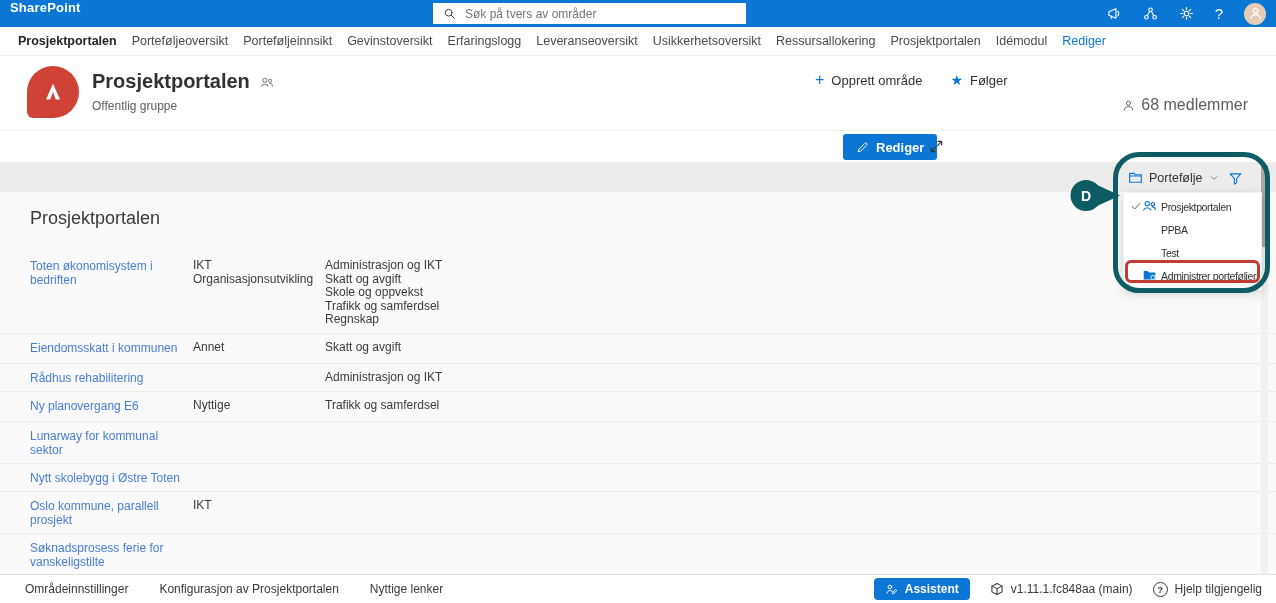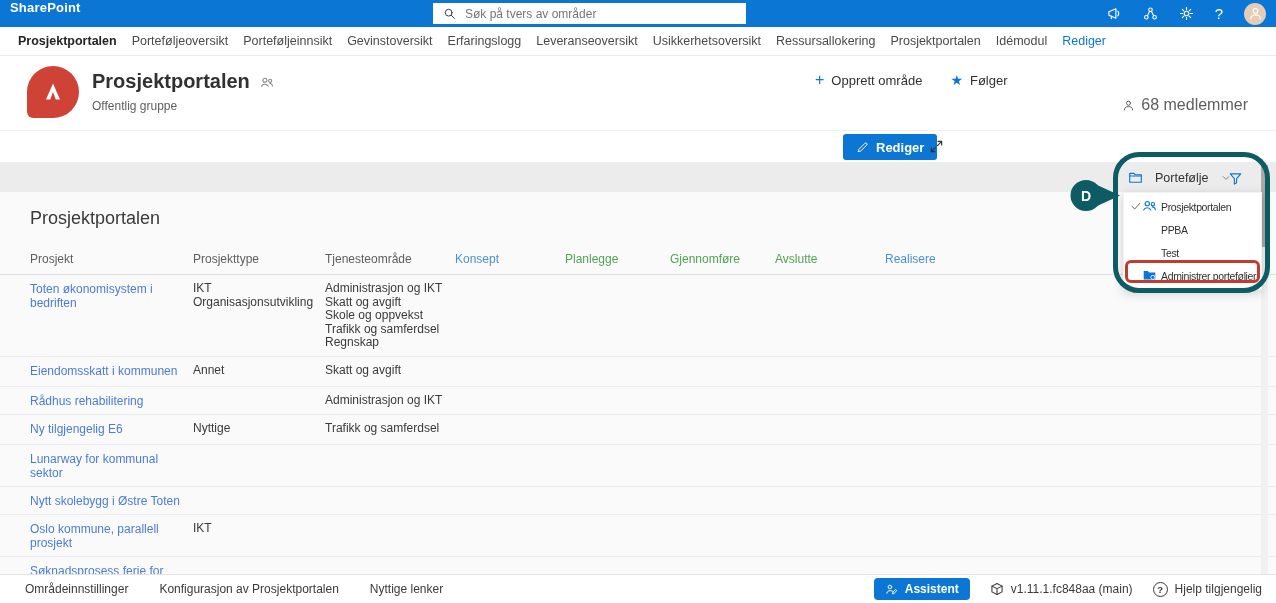--- a/index.html
+++ b/index.html
@@ -61,21 +61,21 @@
   .tr{border-bottom:1px solid #ebebeb;padding-top:7px;padding-bottom:6px;font-size:12px;color:#3b3a39;min-height:15px;align-items:start}
   .td div{line-height:13.5px}
   .plink{color:#4a7cd6;text-decoration:none;cursor:pointer}
   .status{display:flex;gap:4px;align-items:center;margin-top:1px}
   .sic{font-size:13px;cursor:pointer}
   .sic.gray{color:#75797f}.sic.green{color:#53b36a}.sic.orange{color:#f0a45b}.sic.red{color:#ee8293}
 
   
   .sbar-track{position:absolute;left:1261px;top:163px;width:7px;height:412px;background:#f1f1f1}
   .sbar-thumb{position:absolute;left:1261px;top:165px;width:7px;height:82px;background:#a9a9a9}
-  .pf-btn{position:absolute;left:1128px;top:170px;display:flex;align-items:center;gap:12px;font-size:12.5px;color:#323130;cursor:pointer;z-index:4}
+  .pf-btn{position:absolute;left:1128px;top:170px;display:flex;align-items:center;gap:6px;font-size:12.5px;color:#323130;cursor:pointer;z-index:4}
   .pf-btn .fic{font-size:15px;color:#0b76d4}
   .pf-btn .chev{font-size:10px;color:#605e5c}
   .funnel{position:absolute;left:1228px;top:171px;font-size:15px;color:#0b76d4;cursor:pointer;z-index:4}
   .panel{position:absolute;left:1123px;top:192px;width:139px;background:#fff;box-shadow:0 3px 10px rgba(0,0,0,.18);
          border:1px solid #f2f2f2;padding:2px 0;z-index:5;box-sizing:border-box}
   .dd-item{height:23px;display:flex;align-items:center;padding-left:6px;cursor:pointer;white-space:nowrap}
   .dd-item .chk{font-size:10px;color:#555;width:12px;flex:0 0 12px}
   .dd-item .dic{font-size:13px;color:#0b76d4;width:15px;flex:0 0 15px;margin-right:4px}
   .dd-item .lbl{font-size:10.5px;letter-spacing:-.35px;color:#323130}
   .red-ring{position:absolute;left:1125px;top:260px;width:135px;height:23px;border:3px solid #c23b33;border-radius:6px;z-index:6;pointer-events:none;box-sizing:border-box}
@@ -210,30 +210,20 @@
       <svg viewBox="0 0 16 16" fill="none" stroke="currentColor" stroke-width="1.2" stroke-linecap="round" stroke-linejoin="round">
         <path d="M9.6 2.5h3.9v3.9M13.3 2.7 9 7M6.4 13.5H2.5V9.6M2.7 13.3 7 9"></path>
       </svg>
     </span>
 </div>
 
 <div class="graybar"></div>
 <div class="main">
   <div class="section-title">Prosjektportalen</div>
   <div class="table">
-    <div class="thead">
-        <span class="th gray">Prosjekt</span>
-        <span class="th gray">Prosjekttype</span>
-        <span class="th gray">Tjenesteområde</span>
-        <span class="th blue">Konsept</span>
-        <span class="th green">Planlegge</span>
-        <span class="th green">Gjennomføre</span>
-        <span class="th green">Avslutte</span>
-        <span class="th blue">Realisere</span>
-      </div>
     <div>
         <div class="tr">
           <div class="td"><a class="plink">Toten økonomisystem i bedriften</a></div>
           <div class="td">
             <div>IKT</div>
             <div>Organisasjonsutvikling</div>
           </div>
           <div class="td">
             <div>Administrasjon og IKT</div>
             <div>Skatt og avgift</div>
@@ -306,21 +296,21 @@
           </div>
         </div>
         <div class="tr">
           <div class="td"><a class="plink">Rådhus rehabilitering</a></div>
           <div class="td"></div>
           <div class="td">
             <div>Administrasjon og IKT</div>
           </div>
         </div>
         <div class="tr">
-          <div class="td"><a class="plink">Ny tilgjengelig E6</a></div>
+          <div class="td"><a class="plink">Ny planovergang E6</a></div>
           <div class="td">
             <div>Nyttige</div>
           </div>
           <div class="td">
             <div>Trafikk og samferdsel</div>
           </div>
           <div class="status" style="grid-column: 5;">
             <span class="sic gray"><svg viewBox="0 0 16 16" fill="none" stroke="currentColor" stroke-width="1.2" stroke-linecap="round" stroke-linejoin="round">
                 <path d="M2.6 13.5v-4H5v4zM6.8 13.5v-8h2.4v8zM11 13.5V8h2.4v5.5z" fill="currentColor" stroke="none"></path>
               </svg></span>

